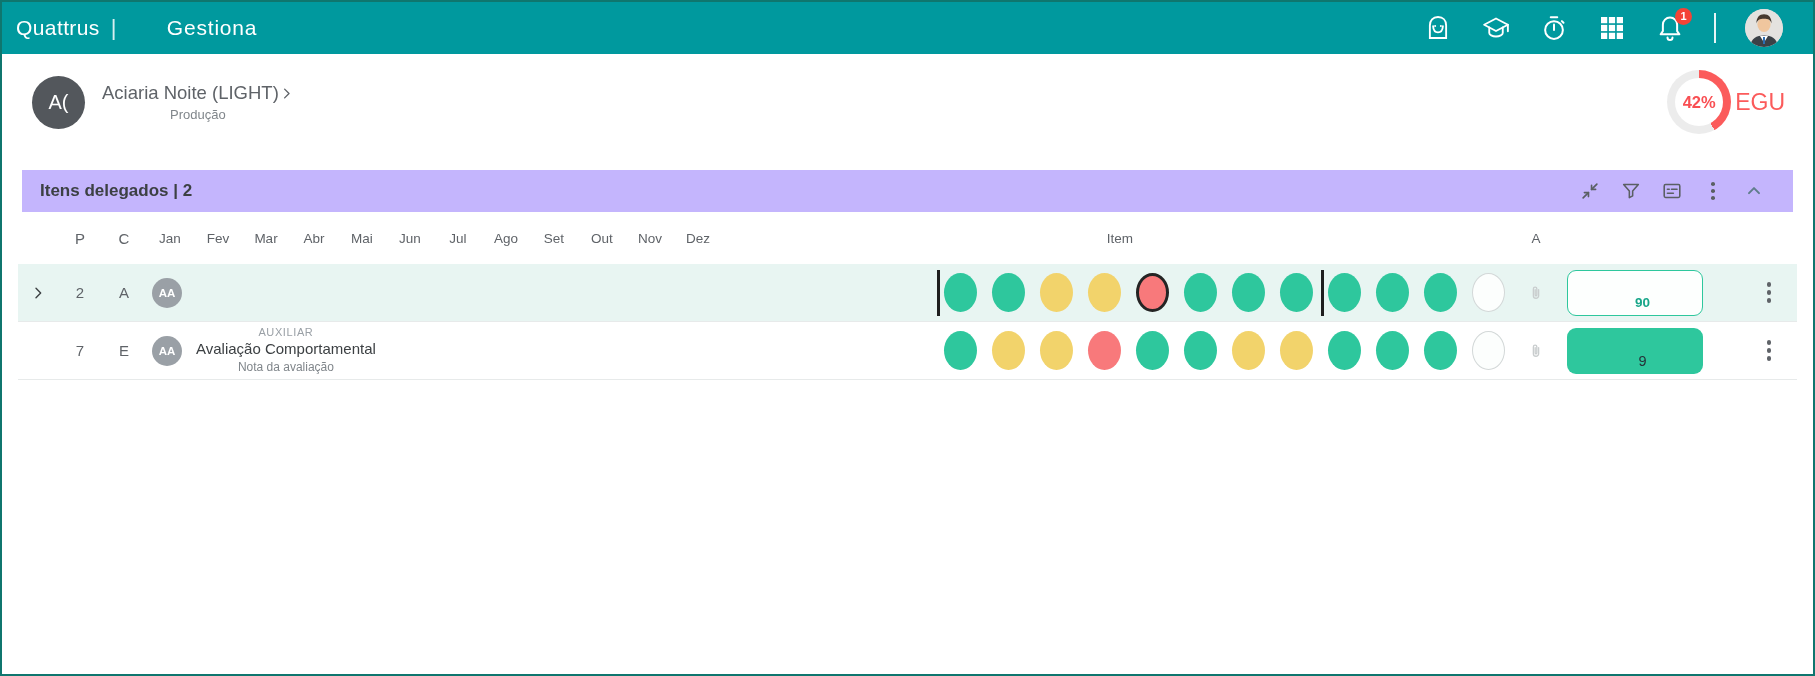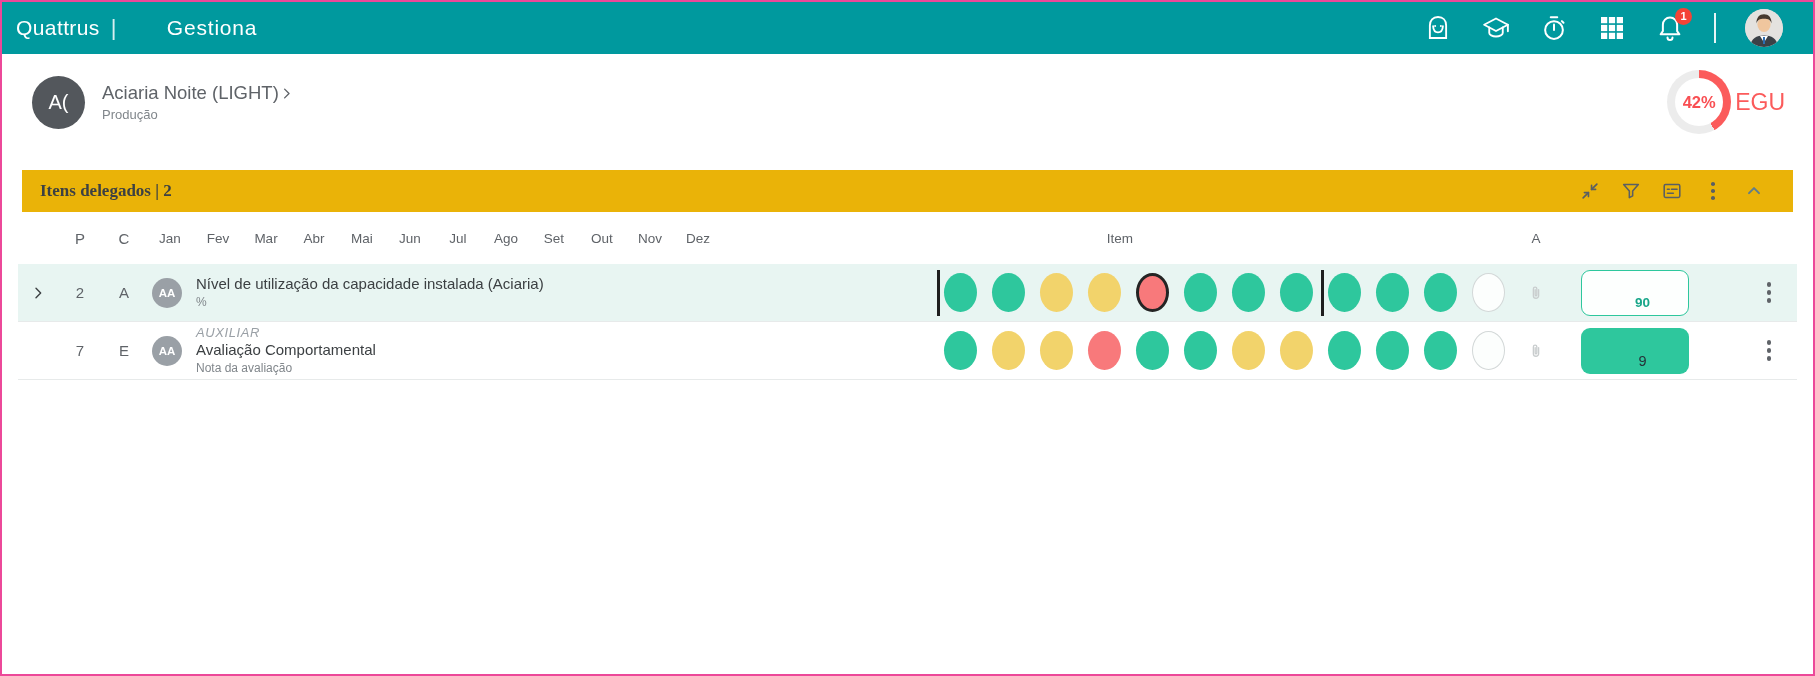--- a/index.html
+++ b/index.html
@@ -1,18 +1,18 @@
 <!DOCTYPE html>
 <html style="--teal: #00999E; --green: #2EC79D; --yellow: #F2D36B; --red: #F8797B; --accent-red: #FB5B5B; --row-highlight: #E8F5F2; --meta-green: #17A689;"><head>
 <meta charset="utf-8">
 <style>
   * { margin:0; padding:0; box-sizing:border-box; }
   html,body { width:1815px; height:676px; overflow:hidden; background:#fff;
     font-family:"Liberation Sans", sans-serif; }
-  .window { position:absolute; inset:0; border:2px solid #ec4899; background:#fff; }
+  .window { position:absolute; inset:0; border:2px solid #0f766e; background:#fff;text-align:center; }
 
   
   .topbar { height:52px; background:var(--teal,#00999E); display:flex; align-items:center;
     padding:0 30px 0 14px; color:#fff; }
   .brand { display:flex; align-items:baseline; font-size:21px; letter-spacing:.4px; }
   .brand .sep { margin:0 11px; font-weight:300; opacity:.85; font-size:22px; }
   .brand .right { font-weight:400; letter-spacing:.8px;margin-left:39px; }
   .topbar-actions { margin-left:auto; display:flex; align-items:center; gap:27px; }
   .tb-icon { width:31px; height:31px; display:flex; align-items:center; justify-content:center;
     cursor:pointer; position:relative; }
@@ -36,22 +36,22 @@
   .card-sub { font-size:13px; color:#80868b; margin-top:3px; }
   .gauge-wrap { margin-left:auto; display:flex; align-items:center; gap:4px; }
   .gauge { width:64px; height:64px; border-radius:50%; display:flex; align-items:center;
     justify-content:center; background:#ececec; }
   .gauge-inner { width:48px; height:48px; border-radius:50%; background:#fff; display:flex;
     align-items:center; justify-content:center; }
   .gauge-value { font-size:16.5px; font-weight:700; color:#f94f53; }
   .gauge-unit { font-size:23px; color:var(--accent-red,#FB5B5B); }
 
   
-  .section-bar { margin:20px 20px 0 20px; height:42px; background:#eab308; display:flex;
-    align-items:center; padding:0 26px 0 18px;font-family:Liberation Serif, serif; }
+  .section-bar { margin:20px 20px 0 20px; height:42px; background:#c4b5fd; display:flex;
+    align-items:center; padding:0 26px 0 18px; }
   .section-title { font-size:17px; font-weight:700; color:#3c4043; }
   .section-actions { margin-left:auto; display:flex; align-items:center; gap:15px; }
   .sec-icon { width:26px; height:26px; display:flex; align-items:center; justify-content:center; cursor:pointer; }
   .sec-icon svg { width:22px; height:22px; }
   .caret svg { width:20px; height:20px; }
 
   
   .table { padding:0 16px; }
   .thead, .trow { display:flex; align-items:center; }
   .thead { height:52px; color:#5f6368; font-size:13.5px; }
@@ -66,37 +66,37 @@
   .mcell { width:48px; height:100%; display:flex; align-items:center; justify-content:center; position:relative; }
   .c-a { width:48px; }
   .c-meta { width:150px; }
   .c-menu { flex:1 1 auto; justify-content:flex-end; padding-right:22px; }
 
   .row-expander { cursor:pointer; display:flex; color:#3c4043; }
   .row-avatar { width:30px; height:30px; border-radius:50%; background:#9aa0a6; color:#fff;
     font-size:11.5px; font-weight:700; display:flex; align-items:center; justify-content:center;
     flex:0 0 auto; }
   .item-text { margin-left:14px; line-height:1.25; }
-  .overline { font-size:13px; color:#9aa0a6; letter-spacing:.6px;font-style:italic; }
+  .overline { font-size:11px; color:#9aa0a6; letter-spacing:.6px; }
   .ititle { font-size:15px; color:#3c4043; }
   .isub { font-size:12px; color:#80868b; margin-top:1px; }
 
   .dot { width:33px; height:39px; border-radius:50%; cursor:pointer; }
   .dot.green  { background:var(--green,#2EC79D); }
   .dot.yellow { background:var(--yellow,#F2D36B); }
   .dot.red    { background:var(--red,#F8797B); }
   .dot.empty  { background:#fcfefd; border:1px solid #d3d8d8; }
   .dot.selected { border:3.5px solid #242424; }
   .period-bar { position:absolute; left:1px; top:50%; transform:translateY(-50%);
     width:3px; height:46px; background:#1e1e1e; }
 
   .clip { color:#c9cdce; display:flex; cursor:pointer; }
   .clip svg { width:18px; height:18px; }
 
-  .meta-box { width:108px; height:46px; border-radius:9px; display:flex; align-items:flex-end;
+  .meta-box { width:136px; height:46px; border-radius:9px; display:flex; align-items:flex-end;
     justify-content:center; padding-bottom:5px; font-size:13.5px; font-weight:700; cursor:pointer;padding-left:15px; }
   .meta-box.outline { border:1.5px solid var(--green,#2EC79D); background:#fdfffe;
     color:var(--meta-green,#17A689); }
   .meta-box.filled { background:var(--green,#2EC79D); color:#263238; font-weight:400; font-size:14.5px; }
 
   .kebab { cursor:pointer; display:flex; flex-direction:column; gap:3.5px; padding:4px; }
   .kebab i { width:4.5px; height:4.5px; border-radius:50%; background:#5f6368; display:block; }
   .sec-icon.kebab i { background:#5a5f63; }
 </style>
 </head>
@@ -257,25 +257,20 @@
       <span class="row-expander">
         <svg viewBox="0 0 24 24" width="16" height="16" fill="none" stroke="currentColor" stroke-width="2.1" stroke-linecap="round" stroke-linejoin="round">
                 <path d="M9 5l7 7-7 7"></path>
               </svg>
       </span>
     </div>
     <div class="cell c-p">2</div>
     <div class="cell c-c">A</div>
     <div class="cell c-item">
       <span class="row-avatar">AA</span>
-      <div class="item-text">
-
-        <div class="ititle">Nível de utilização da capacidade instalada (Aciaria)</div>
-        <div class="isub">%</div>
-      </div>
     </div>
     <div class="cell c-months">
             <div class="mcell">
               <span class="period-bar"></span>
               <span class="dot green"></span>
             </div>
             <div class="mcell">
               <span class="dot green"></span>
             </div>
             <div class="mcell">

